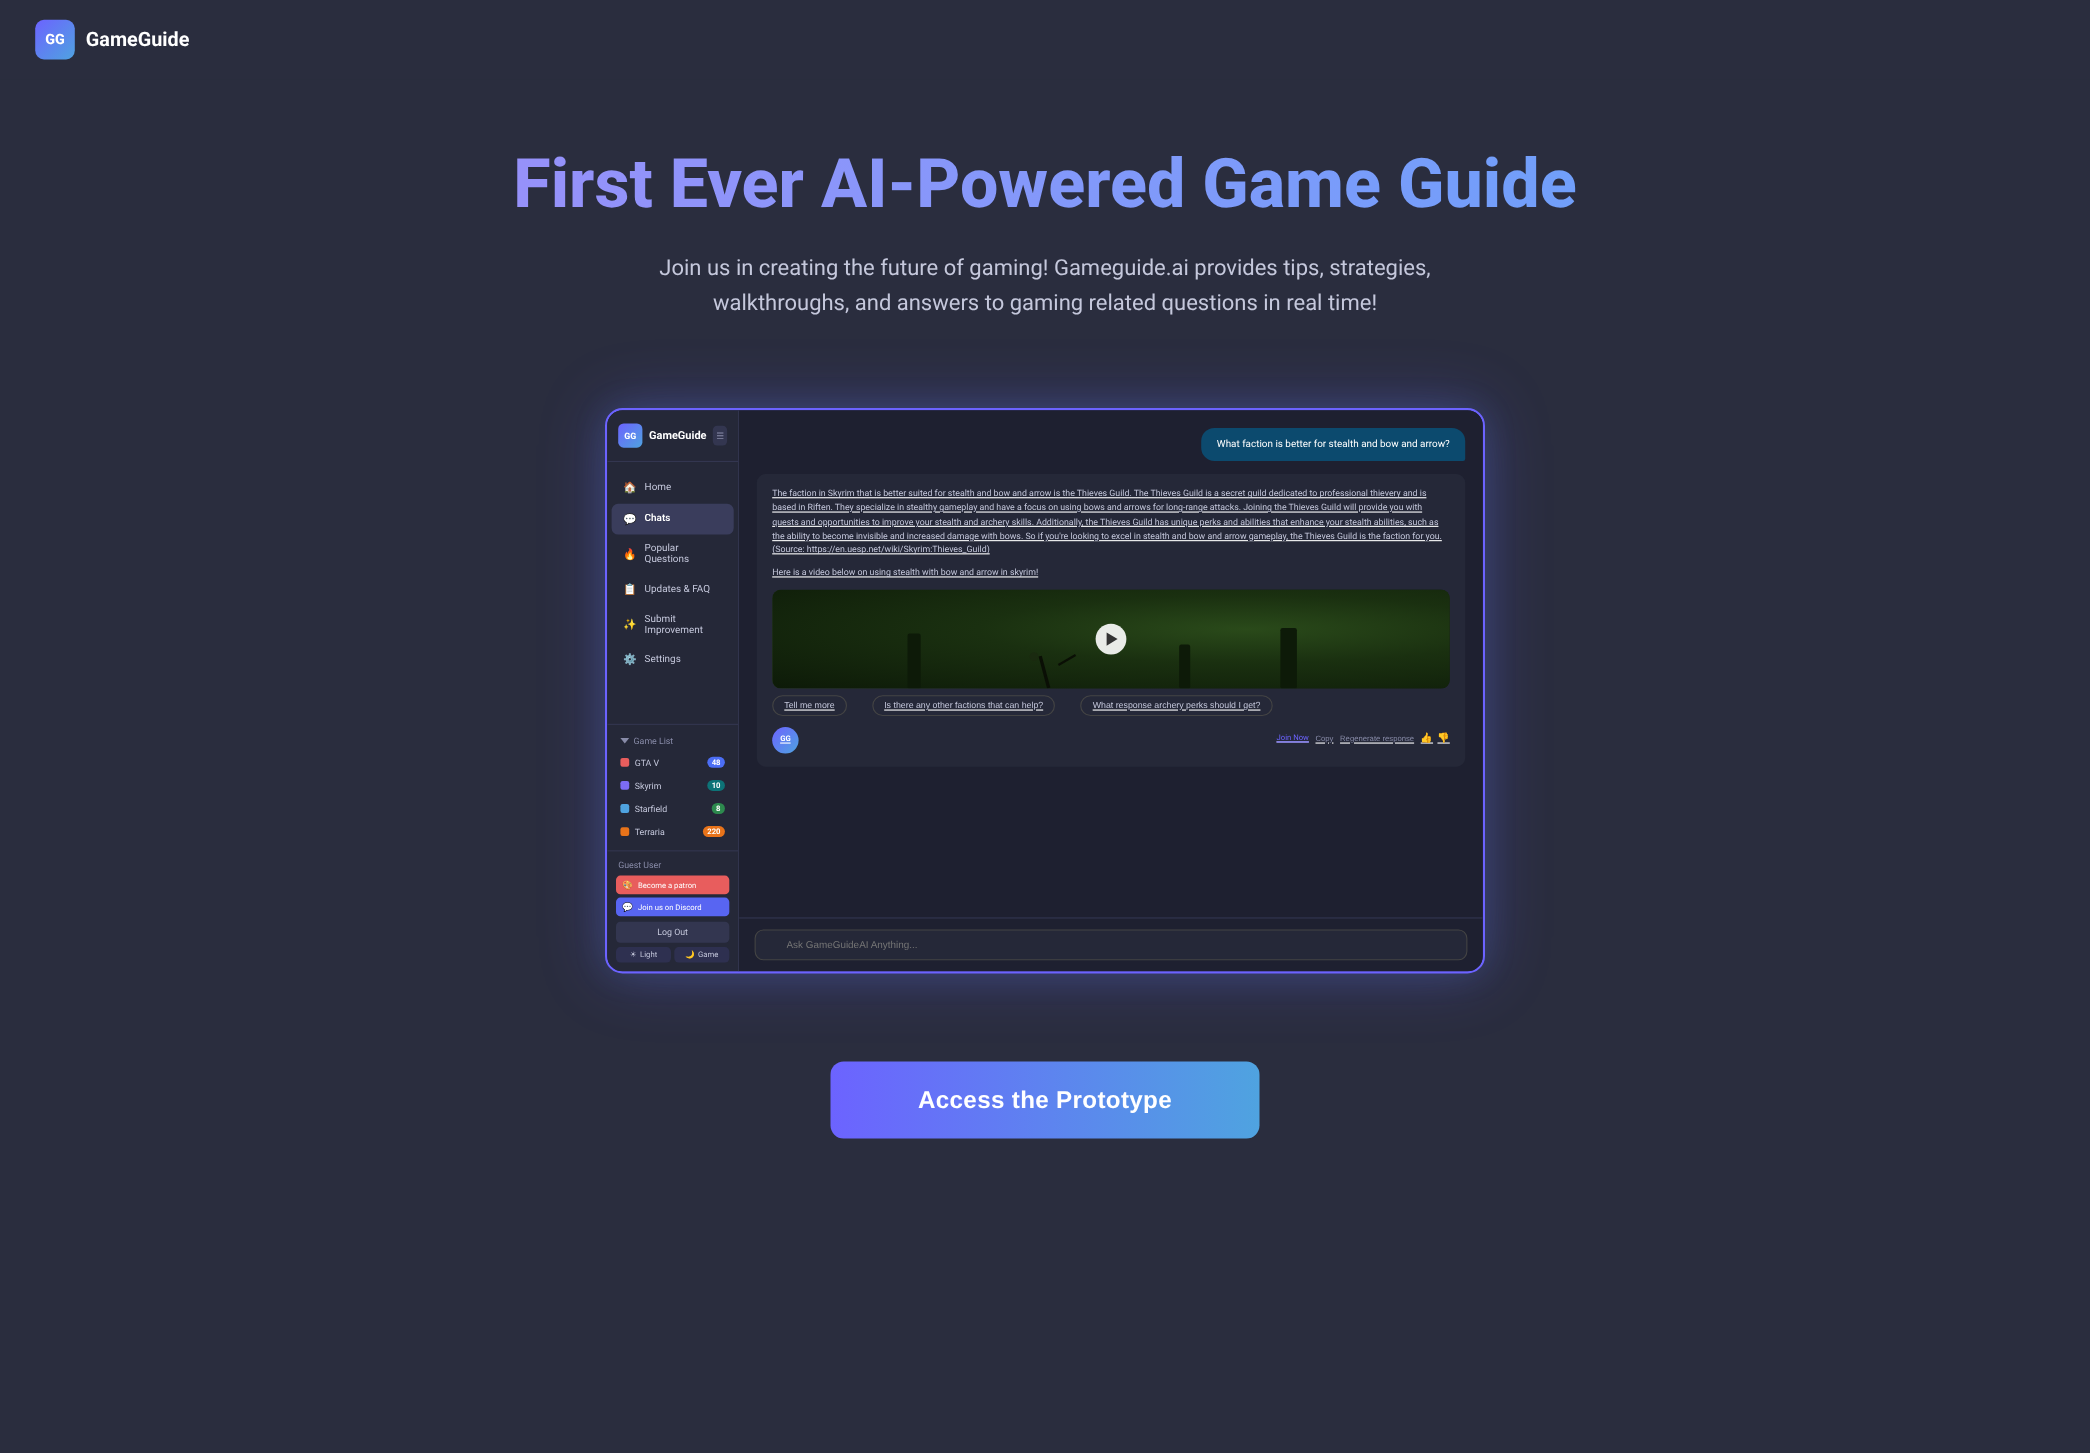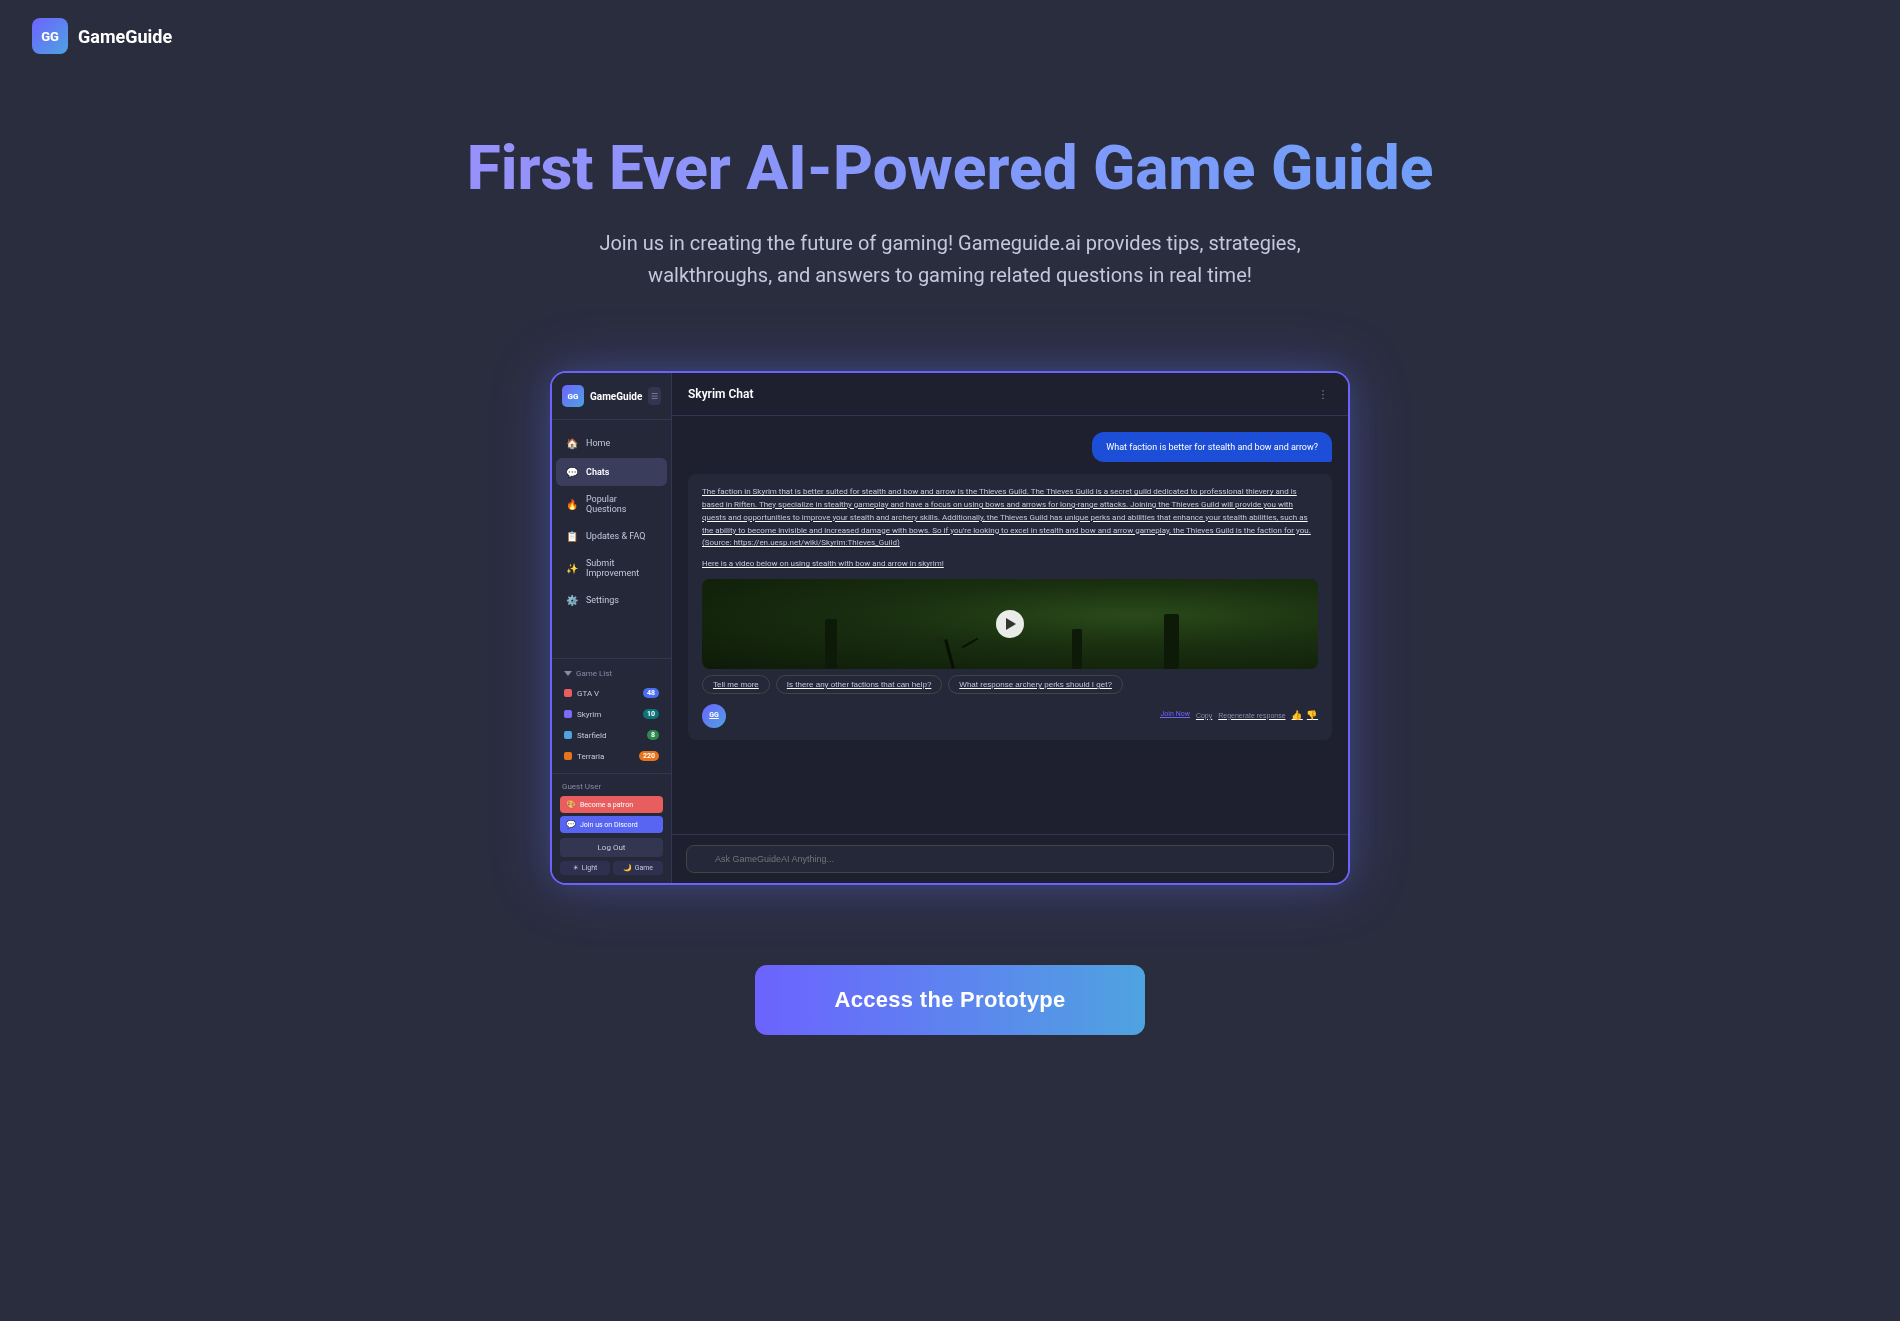--- a/index.html
+++ b/index.html
@@ -300,21 +300,21 @@
     .chat-messages {
       flex: 1;
       overflow-y: auto;
       padding: 16px;
       display: flex;
       flex-direction: column;
       gap: 12px;
     }
     .user-message {
       align-self: flex-end;
-      background: #1d4ed8;
+      background: #0c4a6e;
       border-radius: 12px 12px 2px 12px;
       padding: 10px 14px;
       font-size: 9px;
       color: #fff;
       max-width: 60%;
     }
     .ai-response {
       background: #252838;
       border-radius: 8px;
       padding: 12px 14px;
@@ -374,21 +374,21 @@
       font-size: 8px;
       color: #c5c8dc;
       cursor: pointer;
       display: flex;
       align-items: center;
       gap: 4px;
       margin-top: 6px;
     }
     .quick-replies {
       display: flex;
-      gap: 6px;
+      gap: 23px;
       flex-wrap: wrap;
       margin-top: 6px;
     }
     .quick-reply {
       background: transparent;
       border: 1px solid #444;
       border-radius: 16px;
       padding: 4px 10px;
       font-size: 8px;
       color: #c5c8dc;
@@ -578,24 +578,20 @@
             </div>
             <div class="theme-btn">
               <span>🌙</span>
               <span>Game</span>
             </div>
           </div>
         </div>
       </aside>
 
       <main class="chat-area">
-        <div class="chat-header">
-          <span class="chat-title">Skyrim Chat</span>
-          <div class="chat-header-icon">⋮</div>
-        </div>
 
         <div class="chat-messages">
 
           <div class="user-message">What faction is better for stealth and bow and arrow?</div>
 
           <div class="avatar-row">
             <div class="ai-response ai-message-content">
               <span>The faction in Skyrim that is better suited for stealth and bow and arrow is the Thieves Guild. The Thieves Guild is a secret guild dedicated to professional thievery and is based in Riften. They specialize in stealthy gameplay and have a focus on using bows and arrows for long-range attacks. Joining the Thieves Guild will provide you with quests and opportunities to improve your stealth and archery skills. Additionally, the Thieves Guild has unique perks and abilities that enhance your stealth abilities, such as the ability to become invisible and increased damage with bows. So if you're looking to excel in stealth and bow and arrow gameplay, the Thieves Guild is the faction for you. (Source: https://en.uesp.net/wiki/Skyrim:Thieves_Guild)</span>
 
               

